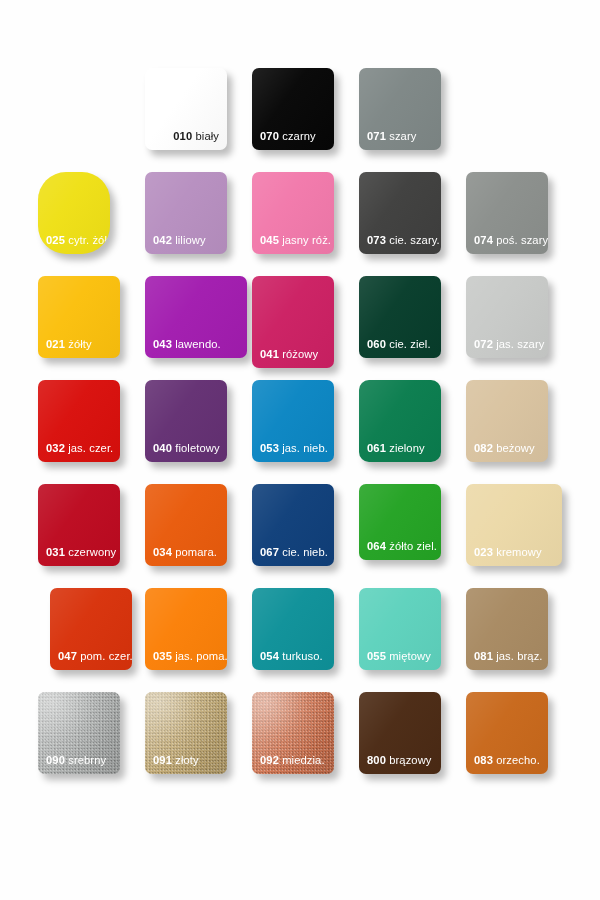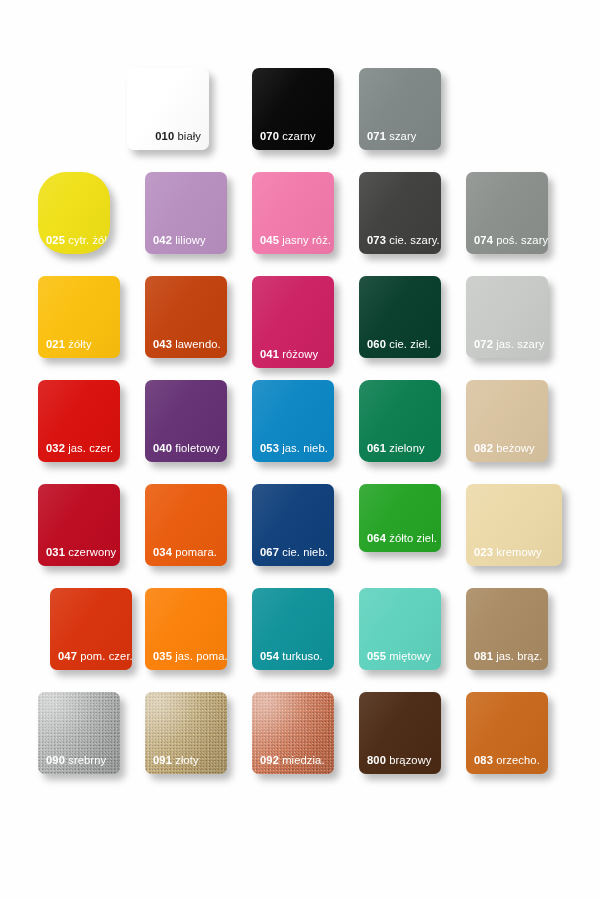--- a/index.html
+++ b/index.html
@@ -87,21 +87,21 @@
     color: #1a1a1a;
     text-align: right;
     left: auto;
     right: 8px;
   }
 </style>
 </head>
 <body>
 
 <div id="swatch-grid">
-    <div class="swatch gloss light-text-dark" style="left: 127px; top: 68px; width: 82px; height: 82px; background: rgb(255, 255, 255);">
+    <div class="swatch gloss light-text-dark" style="left: 145px; top: 68px; width: 82px; height: 82px; background: rgb(255, 255, 255);">
       <div class="swatch-sheen"></div>
       <div class="swatch-label"><span class="code">010</span> <span class="name">biały</span></div>
     </div>
     <div class="swatch gloss" style="left: 252px; top: 68px; width: 82px; height: 82px; background: rgb(6, 6, 6);">
       <div class="swatch-sheen"></div>
       <div class="swatch-label"><span class="code">070</span> <span class="name">czarny</span></div>
     </div>
     <div class="swatch gloss" style="left: 359px; top: 68px; width: 82px; height: 82px; background: rgb(126, 135, 134);">
       <div class="swatch-sheen"></div>
       <div class="swatch-label"><span class="code">071</span> <span class="name">szary</span></div>
@@ -123,21 +123,21 @@
       <div class="swatch-label"><span class="code">073</span> <span class="name">cie. szary.</span></div>
     </div>
     <div class="swatch gloss" style="left: 466px; top: 172px; width: 82px; height: 82px; background: rgb(139, 143, 140);">
       <div class="swatch-sheen"></div>
       <div class="swatch-label"><span class="code">074</span> <span class="name">poś. szary</span></div>
     </div>
     <div class="swatch gloss" style="left: 38px; top: 276px; width: 82px; height: 82px; background: rgb(251, 192, 13);">
       <div class="swatch-sheen"></div>
       <div class="swatch-label"><span class="code">021</span> <span class="name">żółty</span></div>
     </div>
-    <div class="swatch gloss" style="left: 145px; top: 276px; width: 82px; height: 82px; background: #c2410c;">
+    <div class="swatch gloss" style="left: 145px; top: 276px; width: 102px; height: 82px; background: #a21caf;">
       <div class="swatch-sheen"></div>
       <div class="swatch-label"><span class="code">043</span> <span class="name">lawendo.</span></div>
     </div>
     <div class="swatch gloss" style="left: 252px; top: 276px; width: 82px; height: 92px; background: rgb(204, 32, 99);">
       <div class="swatch-sheen"></div>
       <div class="swatch-label"><span class="code">041</span> <span class="name">różowy</span></div>
     </div>
     <div class="swatch gloss" style="left: 359px; top: 276px; width: 82px; height: 82px; background: rgb(7, 61, 43);">
       <div class="swatch-sheen"></div>
       <div class="swatch-label"><span class="code">060</span> <span class="name">cie. ziel.</span></div>
@@ -171,21 +171,21 @@
       <div class="swatch-label"><span class="code">031</span> <span class="name">czerwony</span></div>
     </div>
     <div class="swatch gloss" style="left: 145px; top: 484px; width: 82px; height: 82px; background: rgb(233, 91, 12);">
       <div class="swatch-sheen"></div>
       <div class="swatch-label"><span class="code">034</span> <span class="name">pomara.</span></div>
     </div>
     <div class="swatch gloss" style="left: 252px; top: 484px; width: 82px; height: 82px; background: rgb(15, 63, 122);">
       <div class="swatch-sheen"></div>
       <div class="swatch-label"><span class="code">067</span> <span class="name">cie. nieb.</span></div>
     </div>
-    <div class="swatch gloss" style="left: 359px; top: 484px; width: 82px; height: 68px; background: rgb(36, 163, 36); padding-left: 26px;">
+    <div class="swatch gloss" style="left: 359px; top: 484px; width: 82px; height: 76px; background: rgb(36, 163, 36); padding-left: 26px;">
       <div class="swatch-sheen"></div>
       <div class="swatch-label"><span class="code">064</span> <span class="name">żółto ziel.</span></div>
     </div>
     <div class="swatch gloss" style="left: 466px; top: 484px; width: 96px; height: 82px; background: rgb(236, 217, 168);">
       <div class="swatch-sheen"></div>
       <div class="swatch-label"><span class="code">023</span> <span class="name">kremowy</span></div>
     </div>
     <div class="swatch gloss" style="left: 38px; top: 588px; width: 82px; height: 82px; background: rgb(216, 50, 11); margin-left: 12px;">
       <div class="swatch-sheen"></div>
       <div class="swatch-label"><span class="code">047</span> <span class="name">pom. czer.</span></div>

